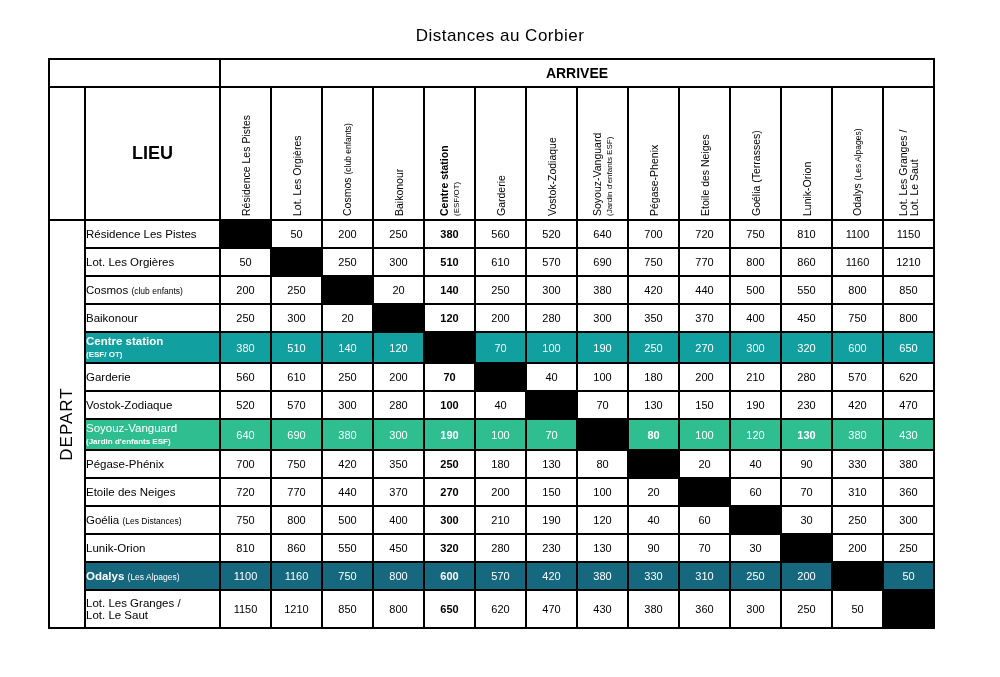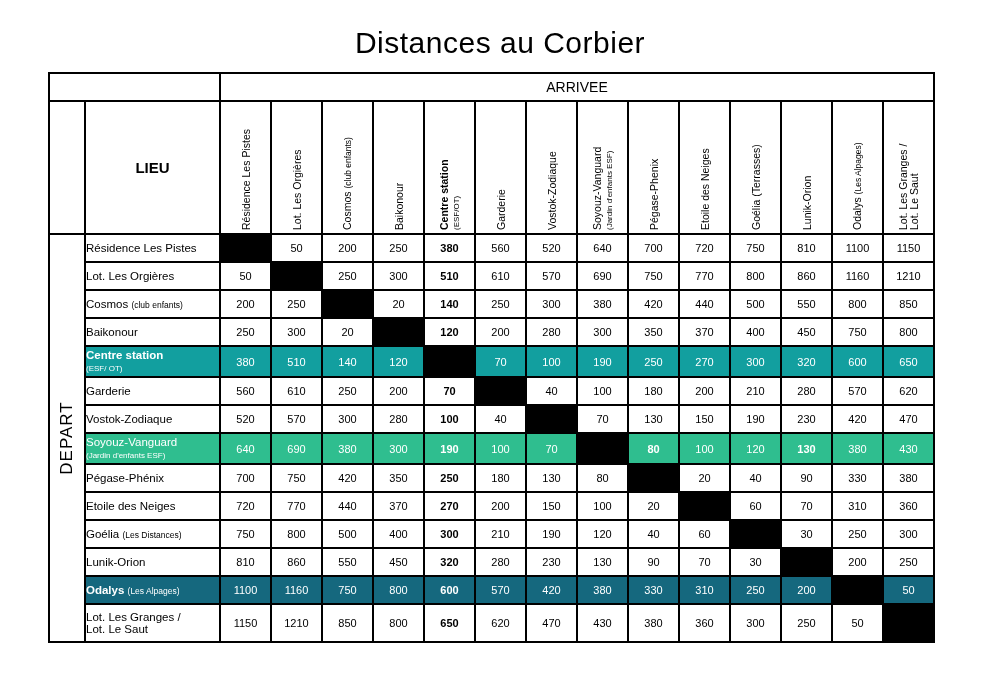--- a/index.html
+++ b/index.html
@@ -1,29 +1,29 @@
 <!DOCTYPE html>
 <html style="--teal: #129f9f; --green: #2fbe8f; --darkteal: #15687e;"><head>
 <meta charset="utf-8">
 <style>
   html,body{margin:0;padding:0;background:#fff;}
   .page{
     position:relative;width:1000px;height:677px;background:#fff;overflow:hidden;
     font-family:"Liberation Sans",sans-serif;color:#000;
   }
   h1.title{
-    margin:26px 0 12px 0;text-align:center;font-size:30px;font-weight:400;letter-spacing:.5px;
+    margin:26px 0 12px 0;text-align:center;font-size:17px;font-weight:400;letter-spacing:.5px;
   }
   table.matrix{
     border-collapse:collapse;table-layout:fixed;margin-left:48px;
   }
   table.matrix td,table.matrix th{border:2px solid #000;box-sizing:border-box;padding:0;}
   td.noborder{border:none;background:transparent;}
-  td.arrivee{height:21px;text-align:center;font-size:14px;font-weight:400;}
-  td.lieu{font-weight:bold;text-align:center;font-size:15px;background:#fff;}
+  td.arrivee{height:21px;text-align:center;font-size:14px;font-weight:700;}
+  td.lieu{font-weight:bold;text-align:center;font-size:18px;background:#fff;}
   th.vh{width:51px;height:133px;position:relative;background:#fff;font-weight:400;}
   th.vh .rot{
     position:absolute;left:50%;top:50%;
     transform:translate(-50%,-50%) rotate(-90deg);
     width:126px;text-align:left;font-size:10.5px;line-height:11px;
     padding-left:2px;white-space:normal;
   }
   .b{font-weight:bold;}
   .sub{font-size:8px;}
   .inlinesub{font-size:8.5px;}
@@ -35,21 +35,21 @@
   }
   td.rowlabel{width:135px;text-align:left;padding:1px 3px 1px 4px;font-size:11.5px;line-height:12px;background:#fff;}
   td.val{width:51px;text-align:center;font-size:11px;background:#fff;}
   tr{height:28px;}
   tr.two{height:31px;}
   tr.tall{height:38px;}
   td.diag{background:#000 !important;}
   tr.teal td.rowlabel,tr.teal td.val:not(.diag){background:var(--teal);color:#fff;}
   tr.green td.rowlabel,tr.green td.val:not(.diag){background:var(--green);color:#fff;}
   tr.darkteal td.rowlabel,tr.darkteal td.val:not(.diag){background:var(--darkteal);color:#fff;}
-  tr.teal .sub,tr.green .sub{font-weight:normal;}
+  tr.teal .sub,tr.green .sub{font-weight:bold;}
   p.footnote{margin:14px 0 0 50px;font-size:10px;font-weight:bold;}
 </style>
 </head>
 <body>
 
 <div class="page">
   <h1 class="title">Distances au Corbier</h1>
   <table class="matrix" id="matrix">
     <colgroup id="cols">
         <col style="width: 36px;">

